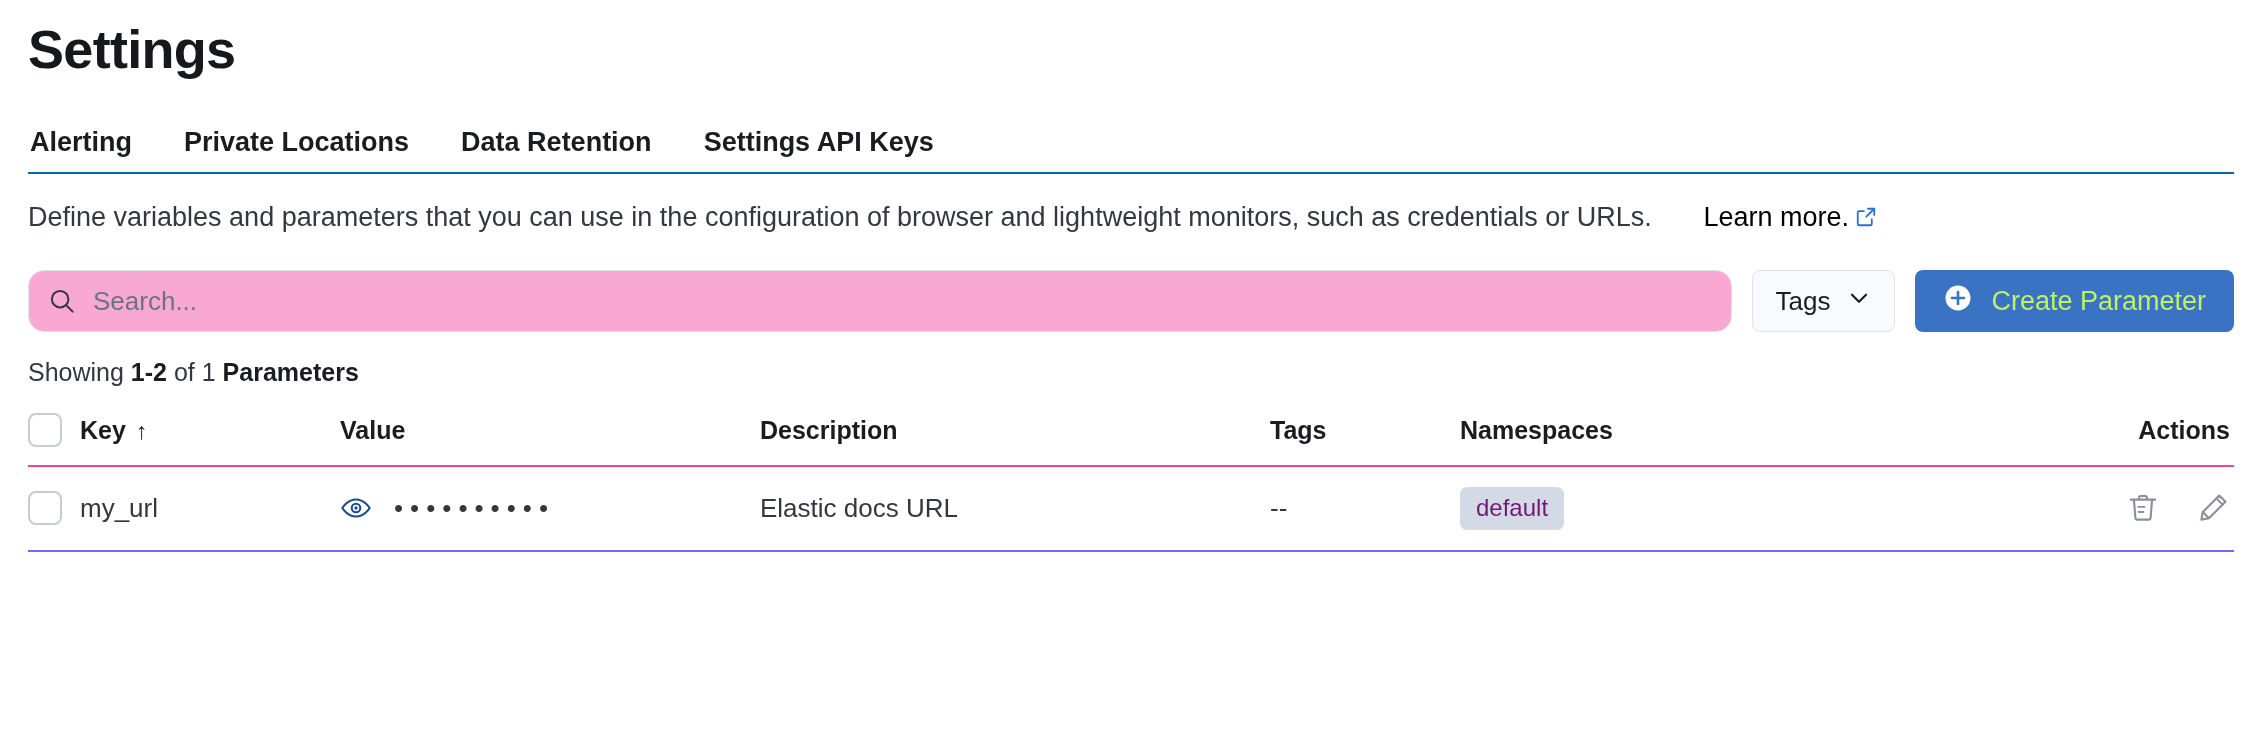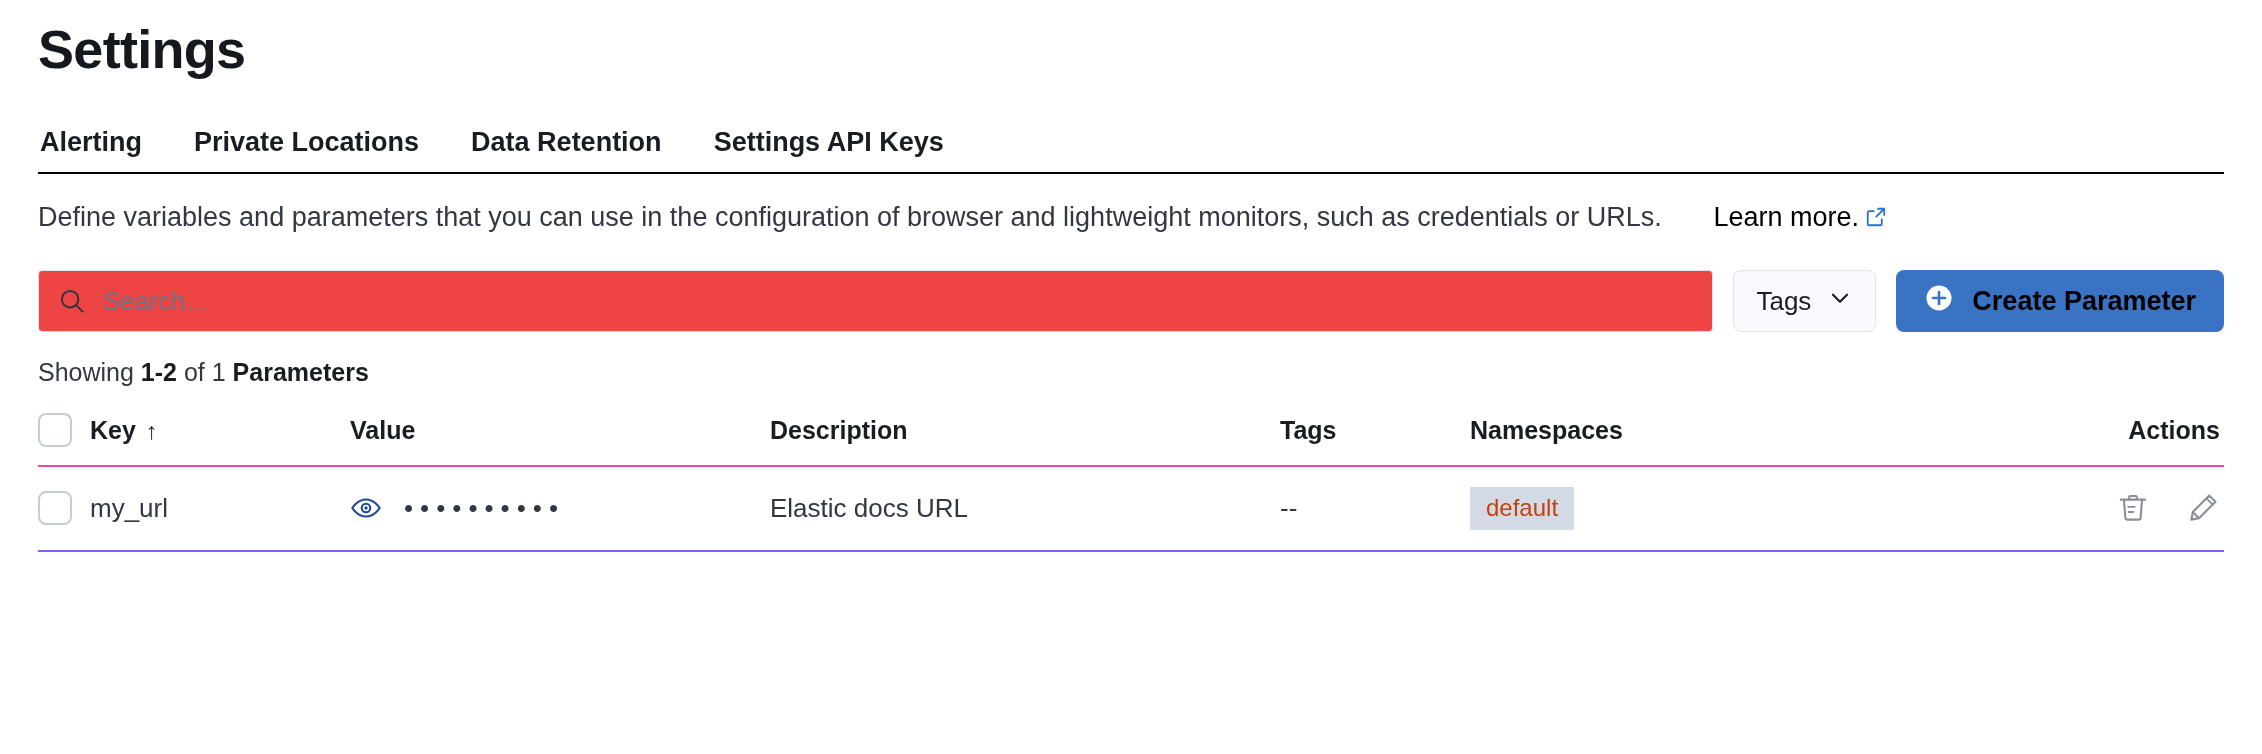--- a/index.html
+++ b/index.html
@@ -12,41 +12,41 @@
     height: 754px;
     font-family: "Liberation Sans", sans-serif;
     color: #1a1c21;
     overflow: hidden;
   }
   .page {
     position: relative;
     width: 2262px;
     height: 561px;
     box-sizing: border-box;
-    padding: 0 38px;
+    padding: 0 28px;
   }
 
   
   .page-title {
     font-size: 54px;
     font-weight: 700;
     letter-spacing: -0.7px;
     color: #16181d;
     margin: 0;
     padding-top: 18px;
     line-height: 1.15;
   }
 
   
   .tabs {
     display: flex;
     align-items: flex-end;
     gap: 0;
     margin-top: 38px;
-    border-bottom: 2px solid #000000;
+    border-bottom: 2px solid #0369a1;
     height: 54px;
   }
   .tab {
     font-size: 27px;
     font-weight: 700;
     color: #1a1c21;
     padding: 0 26px 16px 26px;
     cursor: pointer;
     position: relative;
     white-space: nowrap;
@@ -86,23 +86,23 @@
   
   .toolbar {
     display: flex;
     align-items: center;
     gap: 20px;
     margin-top: 30px;
   }
   .search-box {
     flex: 1 1 auto;
     height: 62px;
-    background: #ef4444;
+    background: #f9a8d4;
     border: 1px solid #e0e3eb;
-    border-radius: 4px;
+    border-radius: 16px;
     display: flex;
     align-items: center;
     padding: 0 18px;
     box-sizing: border-box;
     cursor: text;
   }
   .search-icon { flex: 0 0 auto; display: flex; align-items: center; margin-right: 14px; }
   .search-input {
     border: none;
     outline: none;
@@ -140,22 +140,22 @@
     background: #3a73c4;
     border: none;
     border-radius: 8px;
     display: flex;
     align-items: center;
     gap: 18px;
     padding: 0 28px;
     box-sizing: border-box;
     font-family: "Liberation Sans", sans-serif;
     font-size: 27px;
-    font-weight: 700;
-    color: #000000;
+    font-weight: 400;
+    color: #bef264;
     cursor: pointer;
   }
 
   
   .showing {
     margin-top: 26px;
     font-size: 25px;
     color: #343741;
   }
   .showing b { font-weight: 700; color: #1a1c21; }
@@ -202,22 +202,22 @@
   }
   .sort-arrow { margin-left: 10px; font-size: 23px; font-weight: 400; }
 
   .value-cell { display: flex; align-items: center; gap: 22px; }
   .eye-icon { cursor: pointer; display: flex; align-items: center; }
   .dots { letter-spacing: 7px; font-size: 26px; color: #343741; line-height: 1; }
 
   .badge {
     display: inline-block;
     background: #d3dae6;
-    color: #c2410c;
-    border-radius: 1px;
+    color: #701a75;
+    border-radius: 7px;
     padding: 7px 16px;
     font-size: 24px;
     line-height: 1.2;
   }
 
   .actions { display: flex; justify-content: flex-end; align-items: center; gap: 36px; padding-right: 4px; }
   .act-icon { cursor: pointer; display: flex; align-items: center; }
 </style>
 </head>
 <body>

